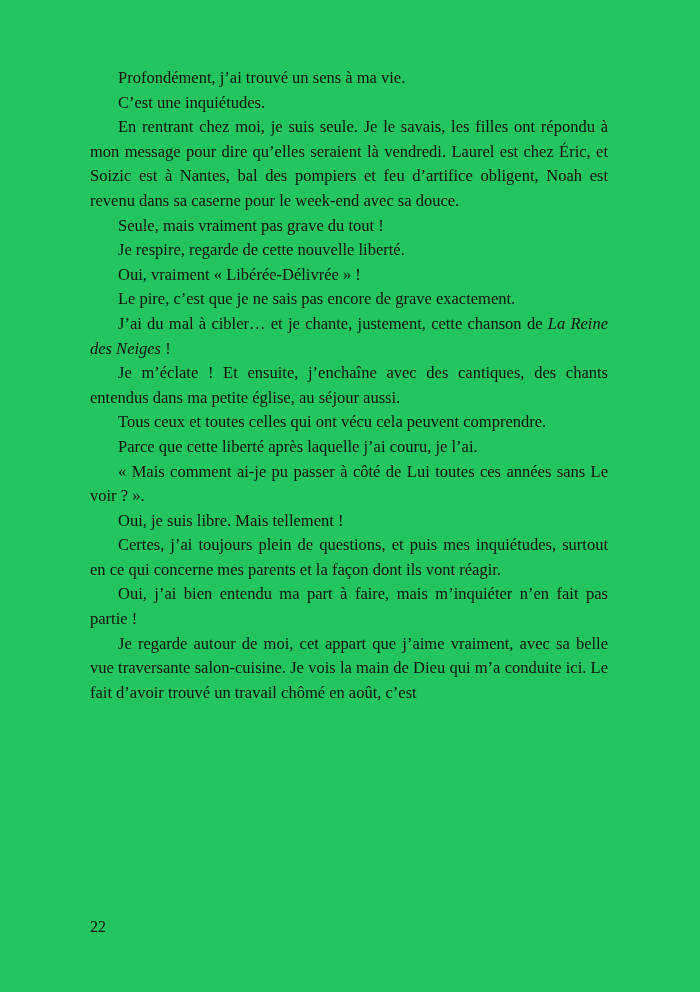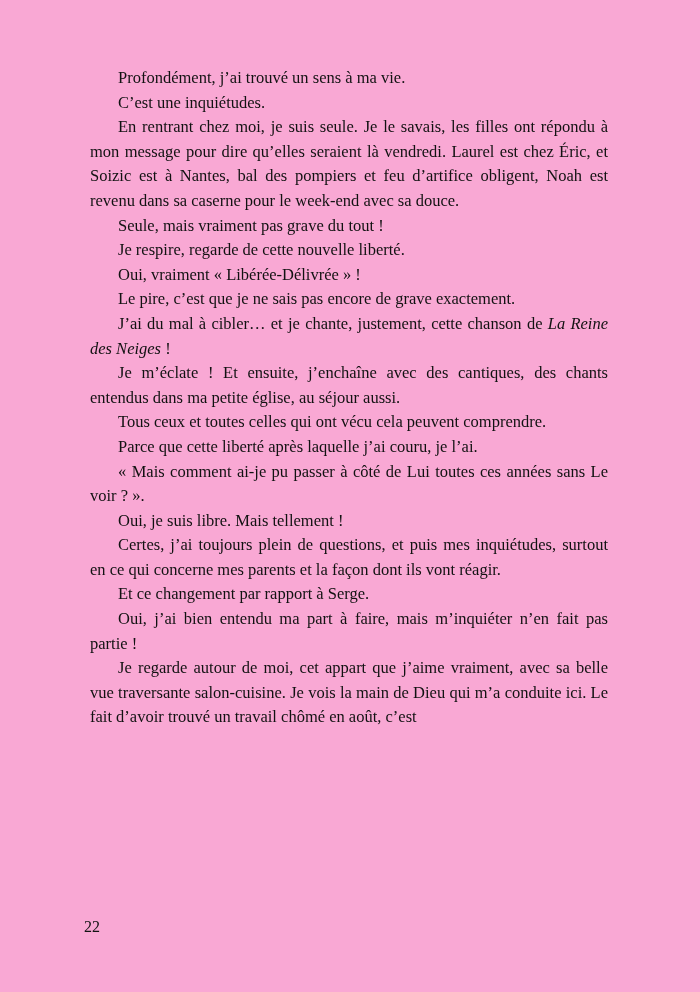--- a/index.html
+++ b/index.html
@@ -5,39 +5,39 @@
   html, body {
     margin: 0;
     padding: 0;
     background: #ffffff;
   }
   .book-page {
     position: relative;
     width: 700px;
     height: 992px;
     box-sizing: border-box;
-    background: #f9a8d4;
+    background: #22c55e;
     padding: 66px 92px 0 90px;
     font-family: "Liberation Serif", "DejaVu Serif", serif;
     font-size: 16.5px;
     line-height: 24.6px;
     color: #121212;
     overflow: hidden;
   }
   .text-block p {
     margin: 0;
     text-indent: 28px;
     text-align: justify;
   }
   .italic {
     font-style: italic;
   }
   .page-number {
     position: absolute;
-    left: 84px;
+    left: 90px;
     bottom: 52px;
     font-size: 16px;
     color: #121212;
   }
 </style>
 </head>
 <body>
 
 <div class="book-page">
   <div class="text-block">
@@ -48,18 +48,17 @@
       <p><span>Je respire, regarde de cette nouvelle liberté.</span></p>
       <p><span>Oui, vraiment «&nbsp;Libérée-Délivrée&nbsp;»&nbsp;!</span></p>
       <p><span>Le pire, c’est que je ne sais pas encore de grave exactement.</span></p>
       <p><span>J’ai du mal à cibler… et je chante, justement, cette chanson de </span><span class="italic">La Reine des Neiges</span><span>&nbsp;!</span></p>
       <p><span>Je m’éclate&nbsp;! Et ensuite, j’enchaîne avec des cantiques, des chants entendus dans ma petite église, au séjour aussi.</span></p>
       <p><span>Tous ceux et toutes celles qui ont vécu cela peuvent comprendre.</span></p>
       <p><span>Parce que cette liberté après laquelle j’ai couru, je l’ai.</span></p>
       <p><span>«&nbsp;Mais comment ai-je pu passer à côté de Lui toutes ces années sans Le voir&nbsp;?&nbsp;».</span></p>
       <p><span>Oui, je suis libre. Mais tellement&nbsp;!</span></p>
       <p><span>Certes, j’ai toujours plein de questions, et puis mes inquiétudes, surtout en ce qui concerne mes parents et la façon dont ils vont réagir.</span></p>
-      <p><span>Et ce changement par rapport à Serge.</span></p>
       <p><span>Oui, j’ai bien entendu ma part à faire, mais m’inquiéter n’en fait pas partie&nbsp;!</span></p>
       <p><span>Je regarde autour de moi, cet appart que j’aime vraiment, avec sa belle vue traversante salon-cuisine. Je vois la main de Dieu qui m’a conduite ici. Le fait d’avoir trouvé un travail chômé en août, c’est</span></p>
     </div>
   <div class="page-number">22</div>
 </div>
 
 </body></html>

